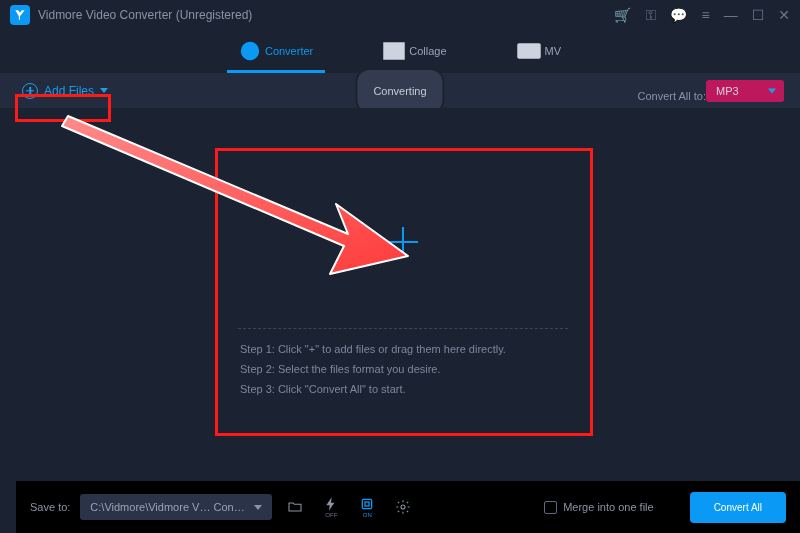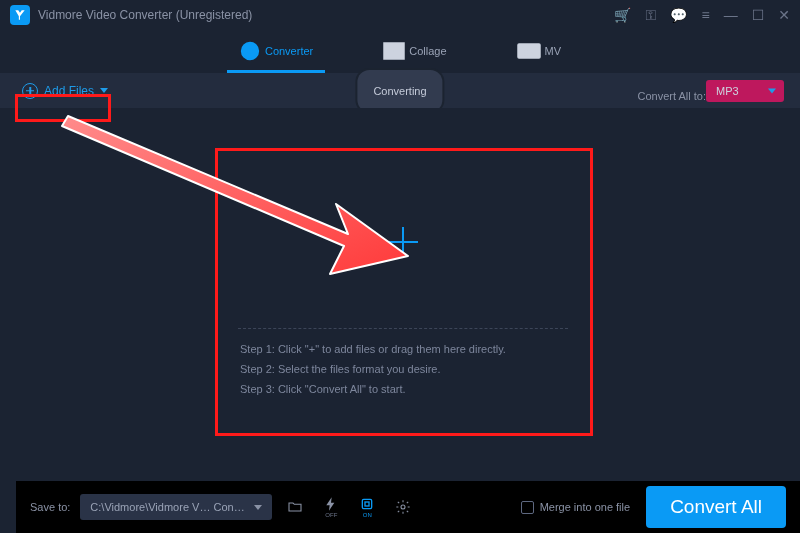--- a/index.html
+++ b/index.html
@@ -42,21 +42,21 @@
 .steps{padding:14px 12px;display:flex;flex-direction:column;gap:8px;font-size:11px;color:#7d869c}
 .bottombar{position:absolute;bottom:0;left:16px;right:0;height:52px;background:#000000;display:flex;align-items:center;padding:0 14px;gap:10px}
 .saveto-lbl{font-size:11px;color:#8a92a5}
 .saveto-sel{background:#2a3347;padding:7px 10px;border-radius:3px;color:#9aa3b6;font-size:11px;width:192px;white-space:nowrap;overflow:hidden;text-overflow:ellipsis;display:flex;align-items:center;justify-content:space-between}
 .saveto-sel .tri2{width:0;height:0;border-left:4px solid transparent;border-right:4px solid transparent;border-top:5px solid #8a92a5;margin-left:8px;flex-shrink:0}
 .icon-btn{width:26px;height:26px;display:flex;align-items:center;justify-content:center;border-radius:3px;cursor:pointer}
 .icon-btn svg{width:16px;height:16px}
 .icon-btn.on{color:#0a9af5}
 .merge{margin-left:auto;display:flex;align-items:flex-start;gap:6px;font-size:11px;color:#8a92a5}
 .merge .chk{width:13px;height:13px;border:1px solid #5e6880;border-radius:2px}
-.convert-btn{background:#0a9af5;color:#fff;padding:10px 24px;border-radius:4px;font-size:19px;margin-left:6px;cursor:pointer}
+.convert-btn{background:#0a9af5;color:#fff;padding:10px 24px;border-radius:4px;font-size:10px;margin-left:26px;cursor:pointer}
 
 .hl{position:absolute;border:3px solid #ff1a1a;pointer-events:none}
 .hl1{left:15px;top:94px;width:96px;height:28px}
 .hl2{left:215px;top:148px;width:378px;height:288px}
 .arrow-svg{position:absolute;left:48px;top:104px;width:370px;height:180px;pointer-events:none}
 </style>
 </head>
 <body>
 
 <div class="titlebar">

